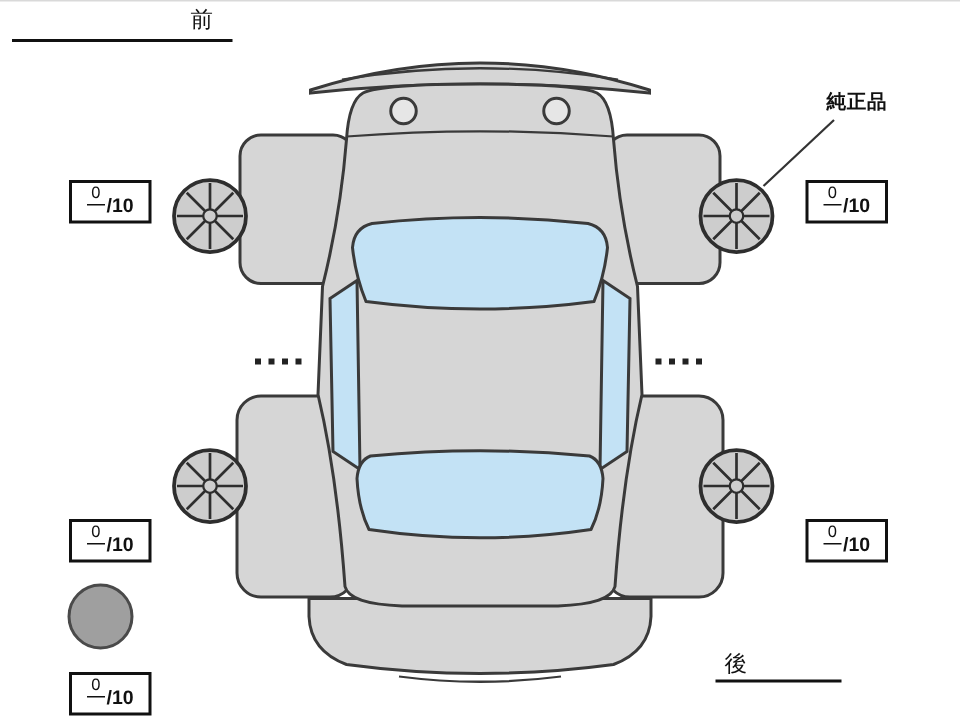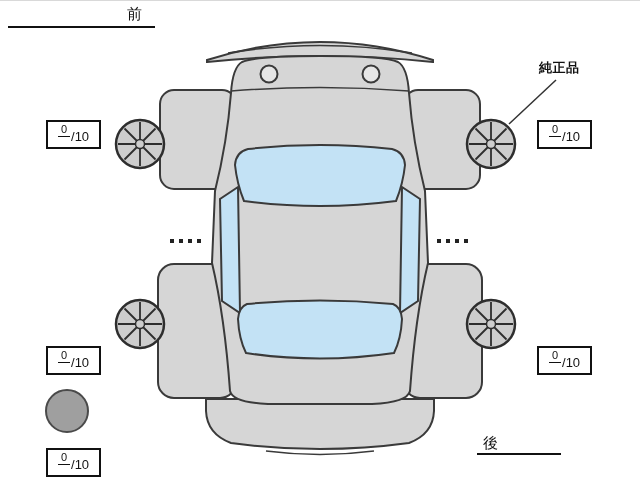--- a/index.html
+++ b/index.html
@@ -14,21 +14,21 @@
   .rule{position:absolute;height:2px;background:#111;}
   .score-box{
     position:absolute;width:55px;height:29px;border:2px solid #111;background:#fff;
     box-sizing:border-box;display:flex;align-items:center;justify-content:center;
   }
   .score-val{
     font-size:11px;line-height:1;color:#111;border-bottom:1.5px solid #111;
     padding:0 3px 1px;transform:translateY(-4px);
   }
   .score-max{
-    font-size:13px;font-weight:normal;color:#111;line-height:1;
+    font-size:13px;font-weight:bold;color:#111;line-height:1;
     transform:translateY(2px);margin-left:1px;
   }
 </style>
 </head>
 <body>
 
 <div class="stage">
 
   <svg width="640" height="480" viewBox="0 0 640 480">
     <defs>
@@ -81,21 +81,21 @@
 
     <circle cx="67" cy="410" r="21" fill="#9f9f9f" stroke="#4a4a4a" stroke-width="2"></circle>
   </svg>
 
   <div class="jp-label" style="left:127px;top:5px;">前</div>
   <div class="rule" style="left:8px;top:25px;width:147px;"></div>
 
   <div class="jp-label" style="left:483px;top:434px;">後</div>
   <div class="rule" style="left:477px;top:452px;width:84px;"></div>
 
-  <div class="jp-label bold" style="left:539px;top:60px;">純正品</div>
+  <div class="jp-label bold" style="left:551px;top:60px;">純正品</div>
 
   <div class="score-box" style="left:46px;top:119px;">
     <span class="score-val">0</span>
     <span class="score-max">/10</span>
   </div>
   <div class="score-box" style="left:537px;top:119px;">
     <span class="score-val">0</span>
     <span class="score-max">/10</span>
   </div>
   <div class="score-box" style="left:46px;top:345px;">

